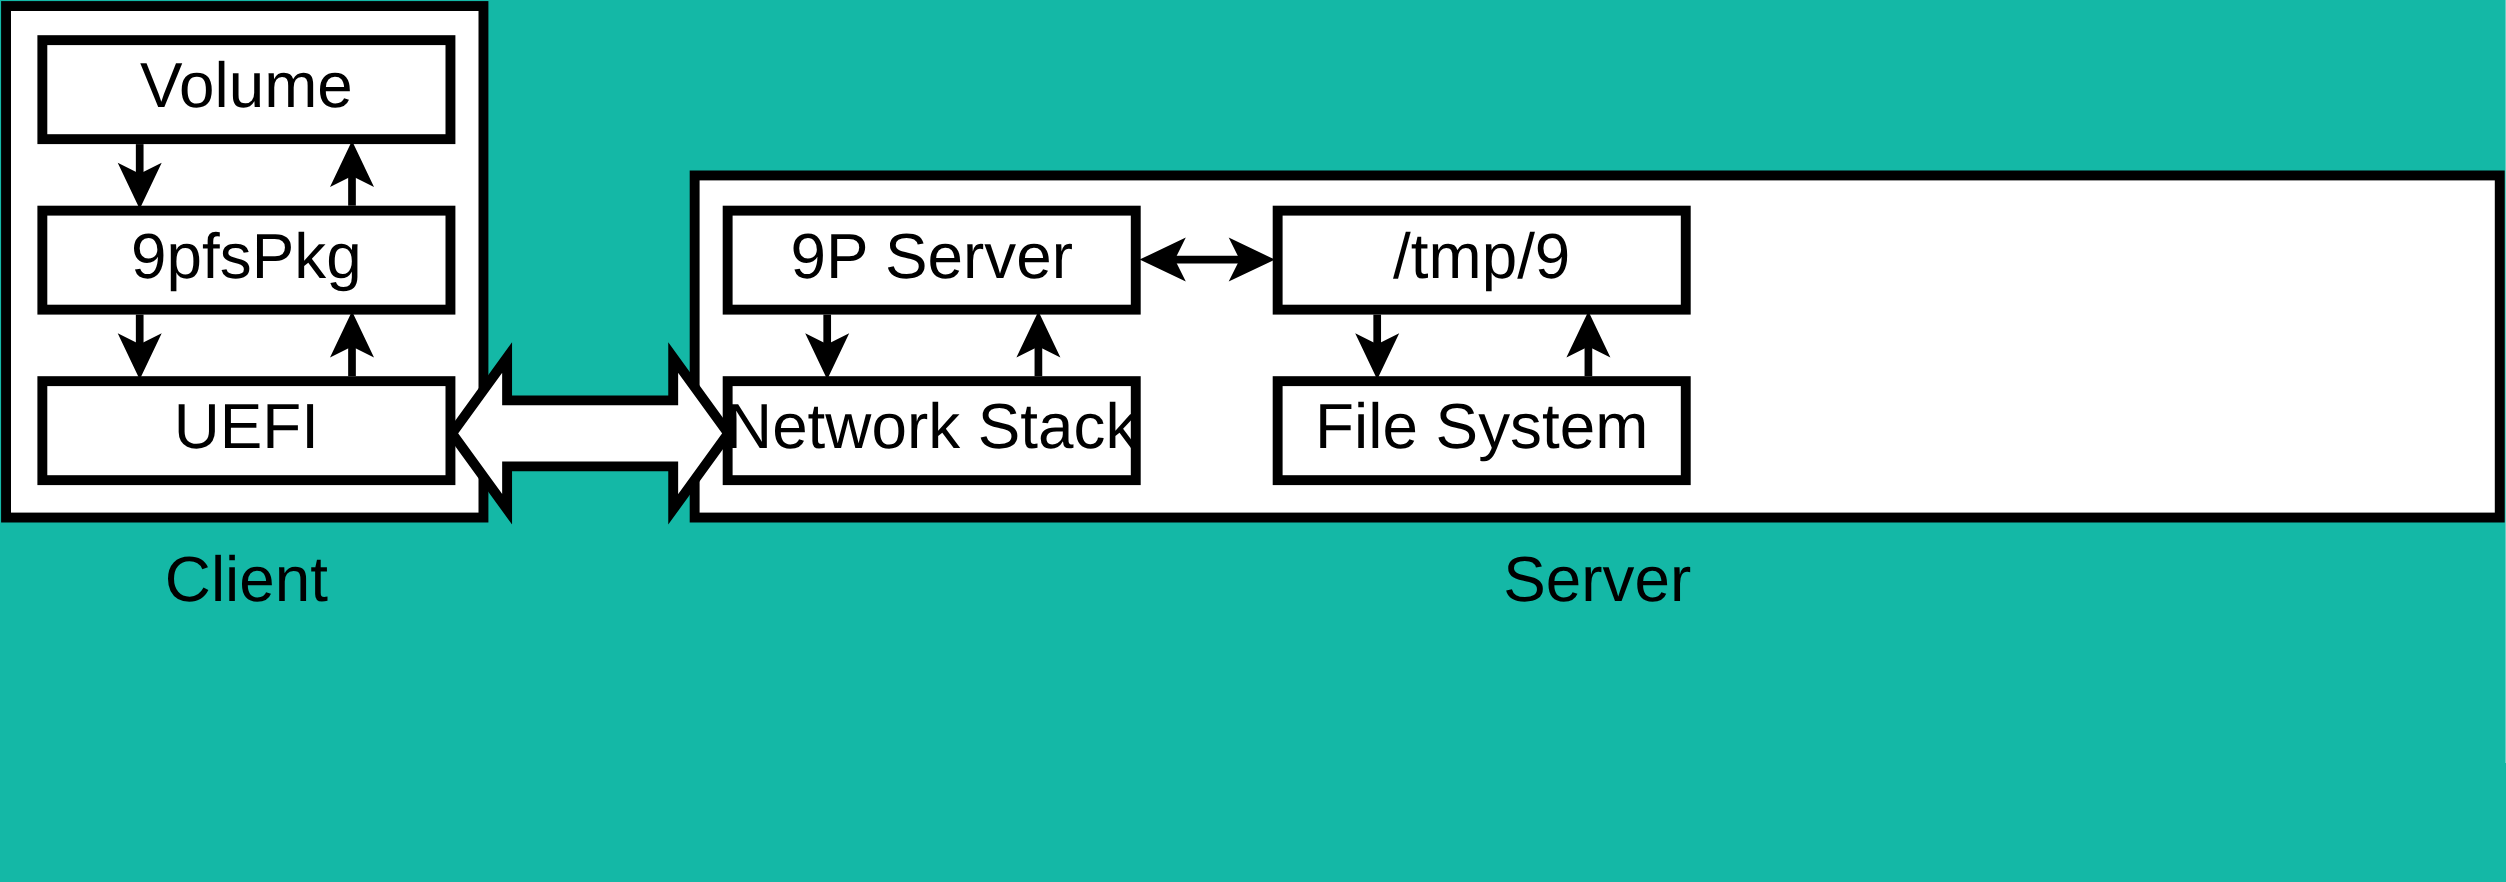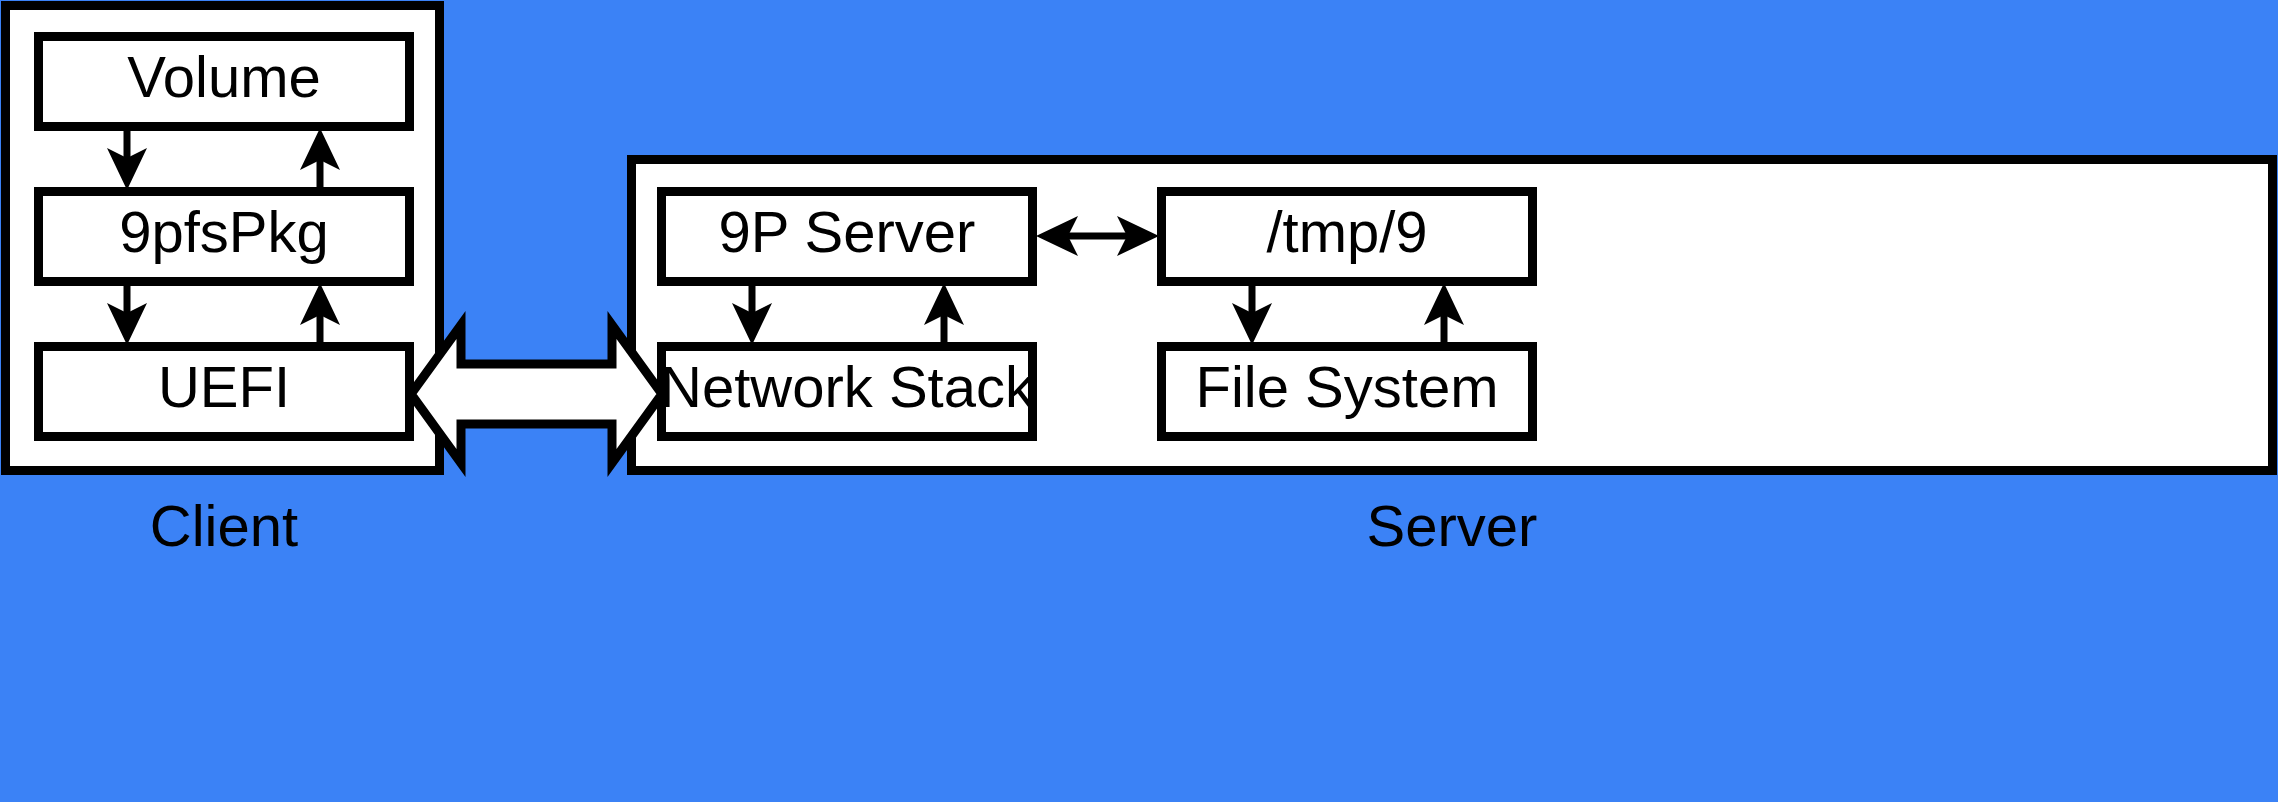--- a/index.html
+++ b/index.html
@@ -7,21 +7,21 @@
     padding: 0;
     background: #ffffff;
   }
   body {
     font-family: "Liberation Sans", sans-serif;
   }
   #stage {
     position: relative;
     width: 2278px;
     height: 802px;
-    background: #3b82f6;
+    background: #14b8a6;
     overflow: hidden;
   }
   svg#diagram {
     position: absolute;
     left: 0;
     top: 0;
     width: 2278px;
     height: 802px;
     display: block;
   }

